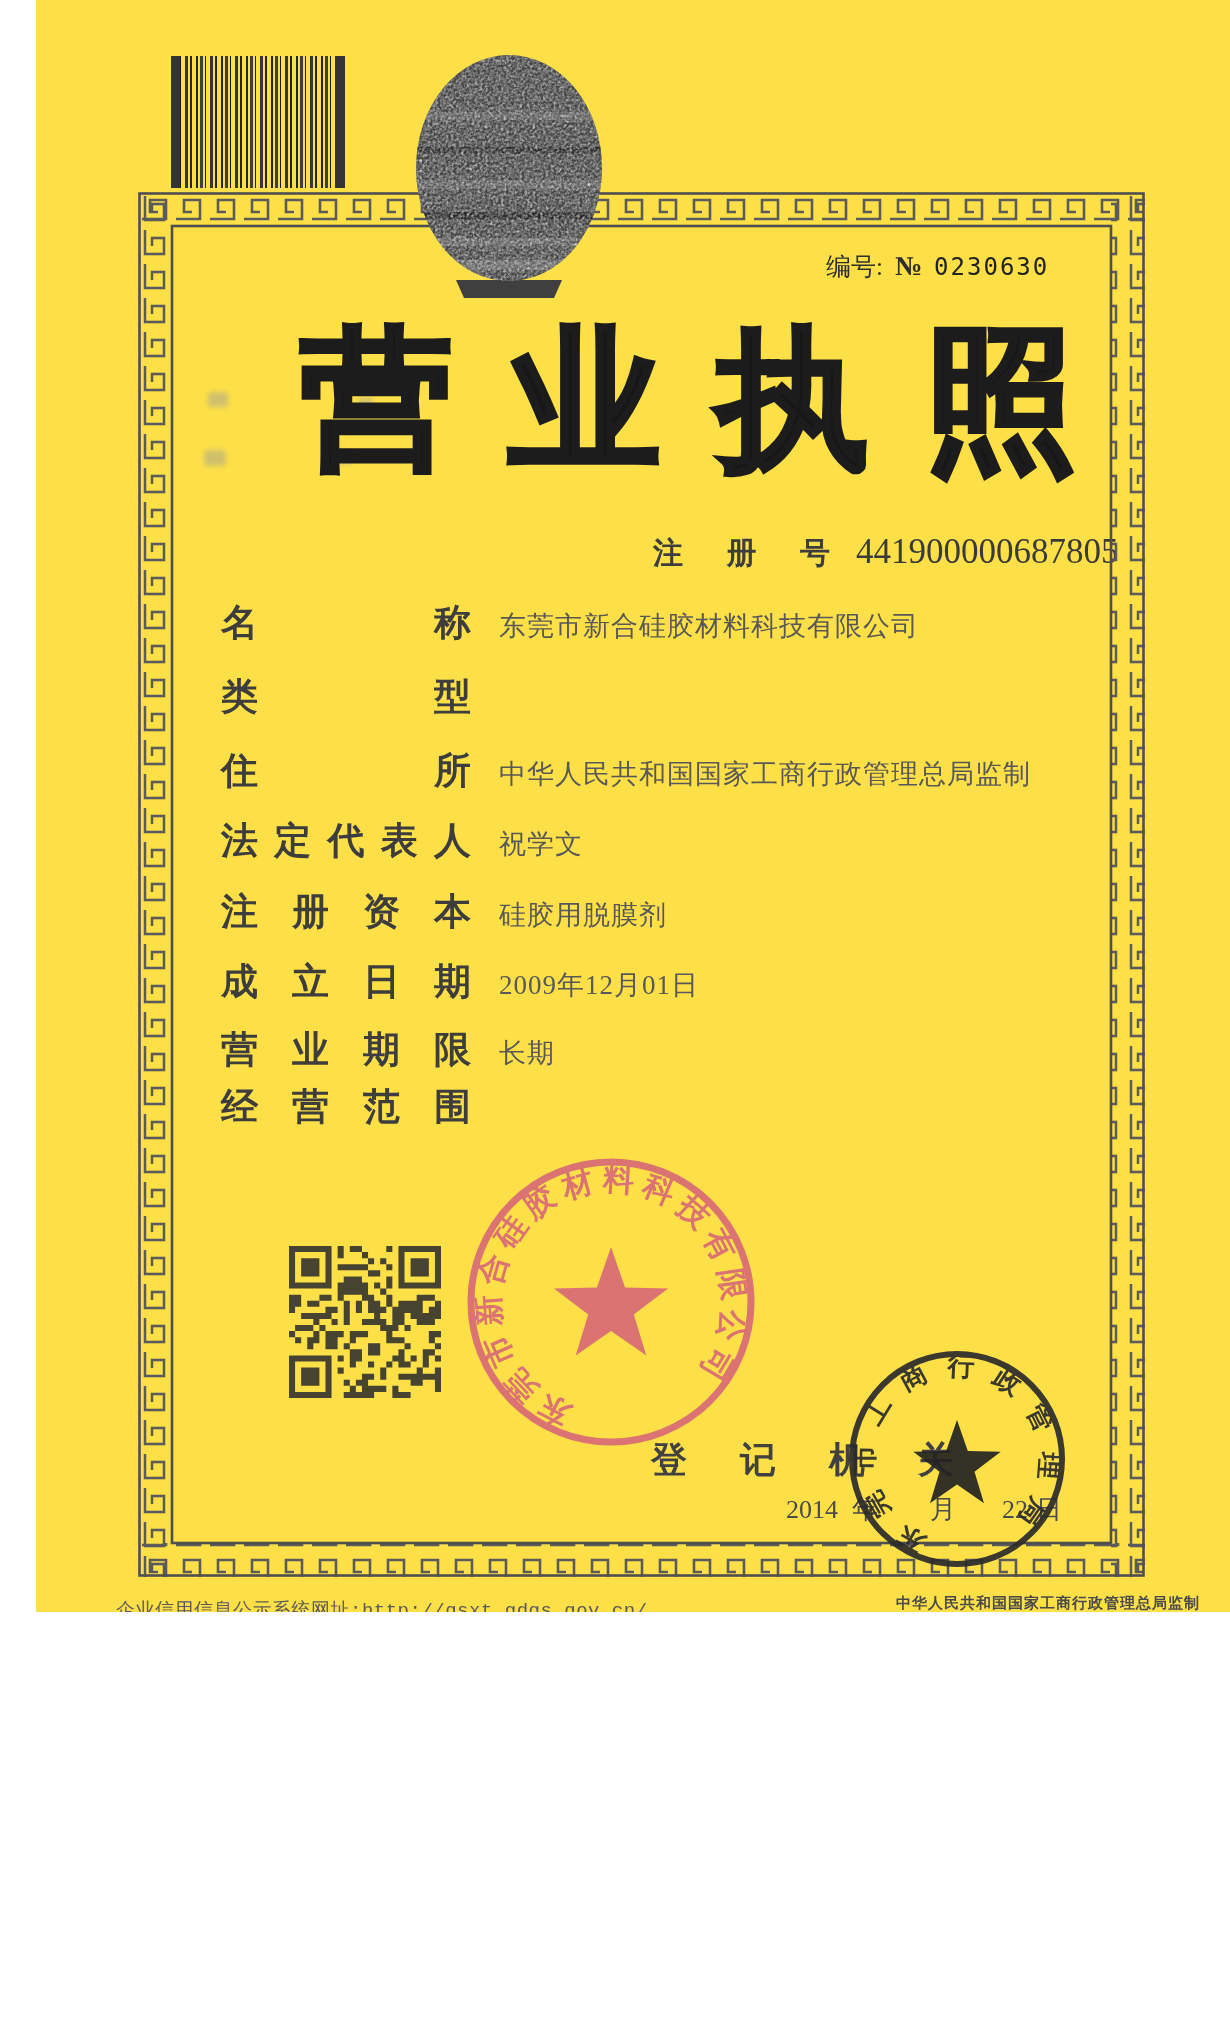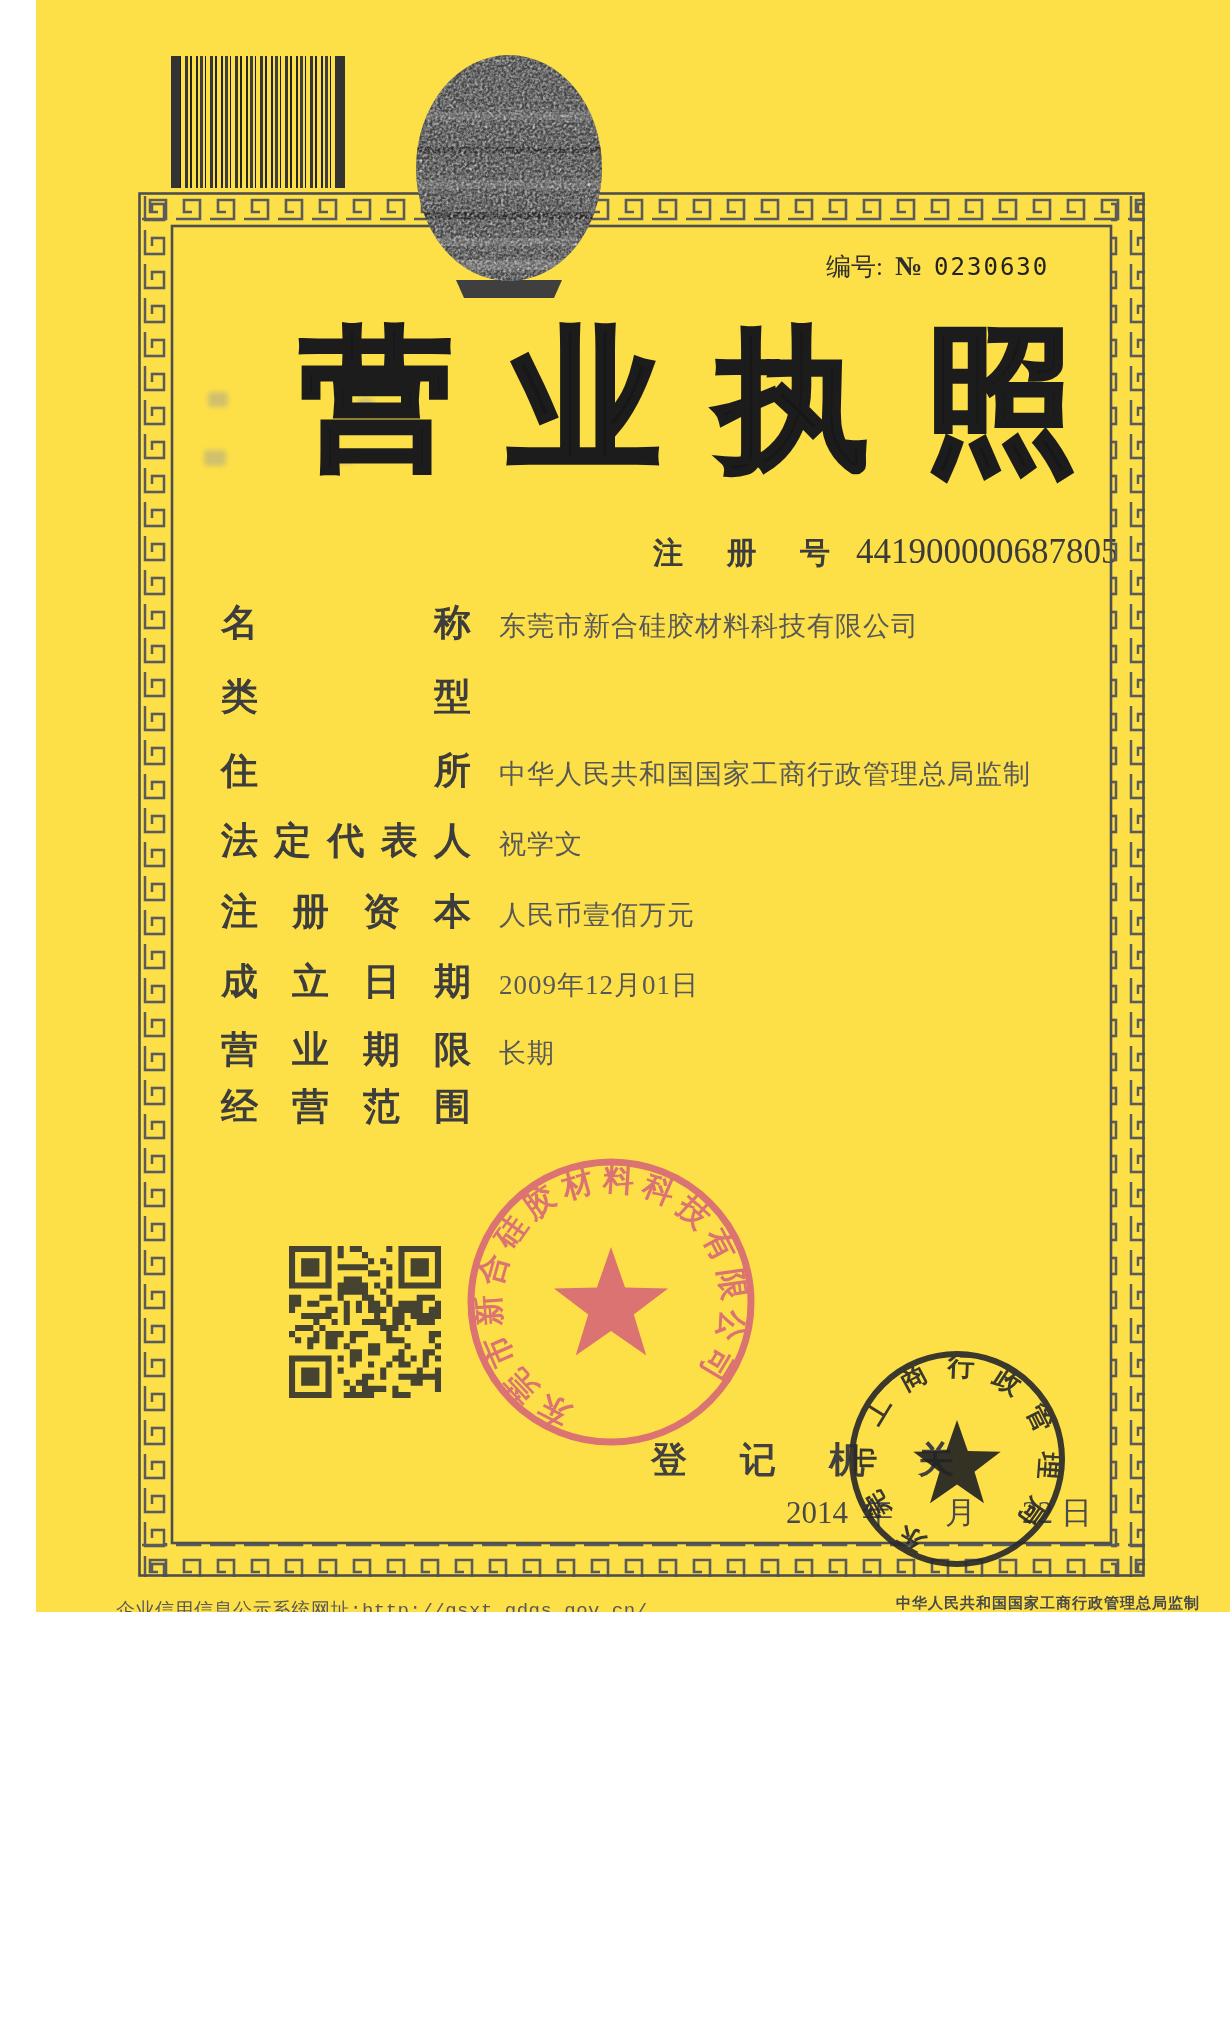--- a/index.html
+++ b/index.html
@@ -31,21 +31,21 @@
           font-weight:600;line-height:1.25;}
   .fvalue{margin-left:28px;font-size:27px;color:#585858;letter-spacing:1px;white-space:nowrap;}
   .scope-row{align-items:flex-start;}
   .scope-row .flabel{padding-top:12px;}
   .scope-row .fvalue{font-size:21.5px;line-height:1.33;width:578px;white-space:normal;color:#4c4c4c;
           letter-spacing:.5px;font-weight:600;}
   .qr{position:absolute;left:253px;top:1246px;width:152px;height:152px;z-index:2;opacity:.88;}
   .seal-red{position:absolute;left:425px;top:1152px;z-index:4;opacity:.85;}
   .registrar{position:absolute;left:615px;top:1436px;font-size:36px;letter-spacing:22px;color:#414141;
           font-weight:600;z-index:2;}
-  .dateline{position:absolute;left:750px;top:1492px;font-size:31px;color:#4a4a4a;z-index:2;
+  .dateline{position:absolute;left:750px;top:1492px;font-size:26px;color:#4a4a4a;z-index:2;
           display:flex;align-items:baseline;}
   .dateline .d1{margin-right:14px;font-family:"Liberation Serif",serif;}
   .dateline .g1{margin-right:52px;}
   .dateline .g2{margin-right:46px;}
   .dateline .d2{margin-right:8px;}
   .seal-black{position:absolute;left:806px;top:1344px;z-index:5;opacity:.92;}
   .footer-left{position:absolute;left:80px;top:1597px;font-size:19px;color:#5a5a5a;
           font-family:Liberation Mono, monospace;letter-spacing:.5px;}
   .footer-right{position:absolute;right:66px;top:1594px;font-size:15px;color:#4a4a4a;
           font-weight:600;letter-spacing:1px;}
@@ -154,21 +154,21 @@
     </div>
     <div class="fvalue">祝学文</div>
   </div>
   <div class="row" style="top:889px">
     <div class="flabel">
       <span>注</span>
         <span>册</span>
         <span>资</span>
         <span>本</span>
     </div>
-    <div class="fvalue">人民币壹佰万元</div>
+    <div class="fvalue">硅胶用脱膜剂</div>
   </div>
   <div class="row" style="top:959px">
     <div class="flabel">
       <span>成</span>
         <span>立</span>
         <span>日</span>
         <span>期</span>
     </div>
     <div class="fvalue">2009年12月01日</div>
   </div>

